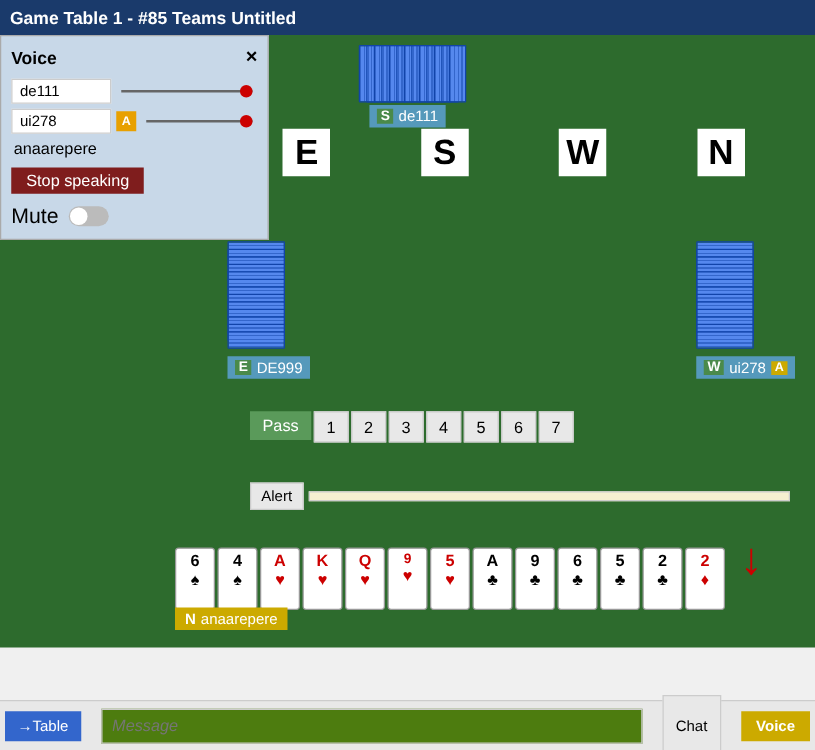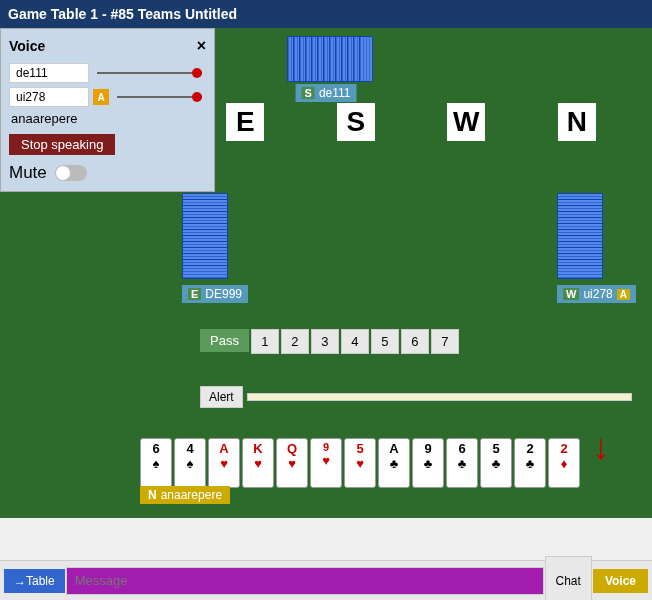--- a/index.html
+++ b/index.html
@@ -282,39 +282,40 @@
     #bottom-bar {
       position: absolute;
       bottom: 0;
       left: 0;
       width: 652px;
       height: 40px;
       background: #e8e8e8;
       border-top: 1px solid #ccc;
       display: flex;
       align-items: center;
-      gap: 1px;
+      gap: 16px;
       padding: 0 4px;
     }
     #table-btn {
       background: #3366cc;
       color: white;
       border: none;
       padding: 5px 10px;
       font-size: 12px;
       cursor: pointer;
       white-space: nowrap;
     }
     #message-input {
       flex: 1;
       border: 1px solid #ccc;
       padding: 4px 8px;
       font-size: 13px;
       height: 28px;
-      background: #a21caf;
+      background: #4d7c0f;
+      font-style: italic;
     }
     #chat-btn {
       background: #e8e8e8;
       border: 1px solid #ccc;
       padding: 17px 10px;
       font-size: 12px;
       cursor: pointer;
     }
     #voice-btn {
       background: #ccaa00;

